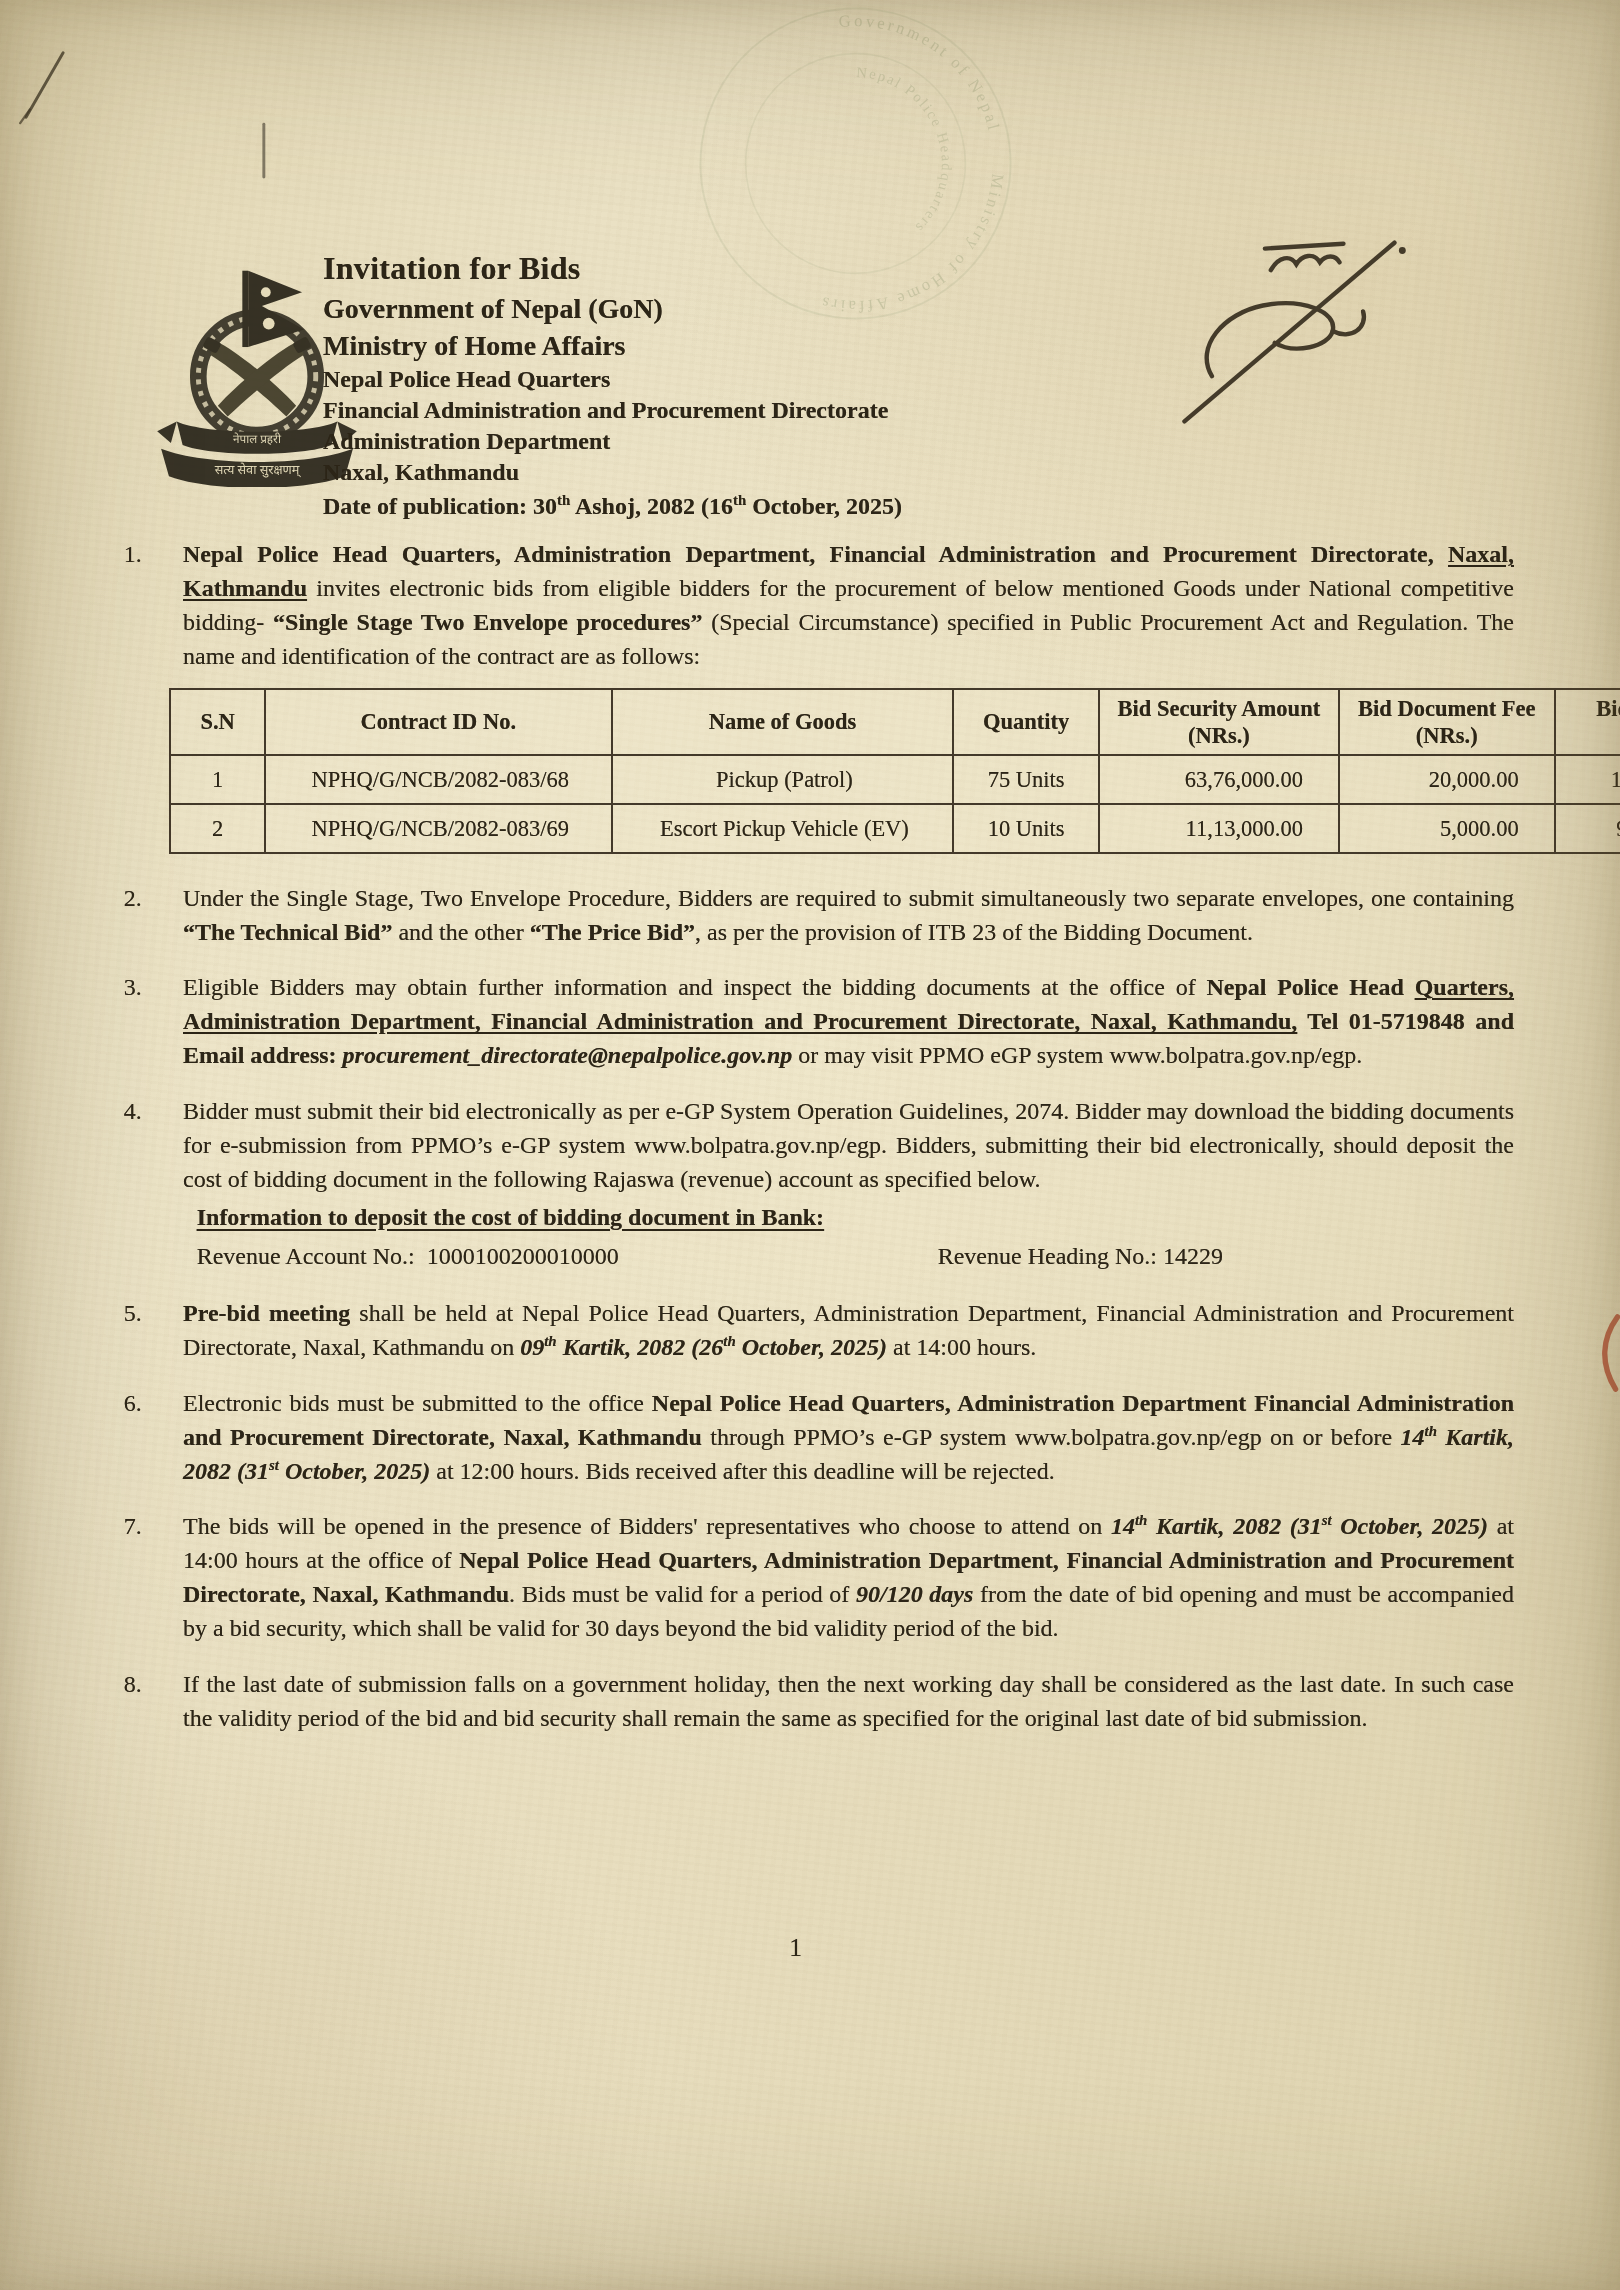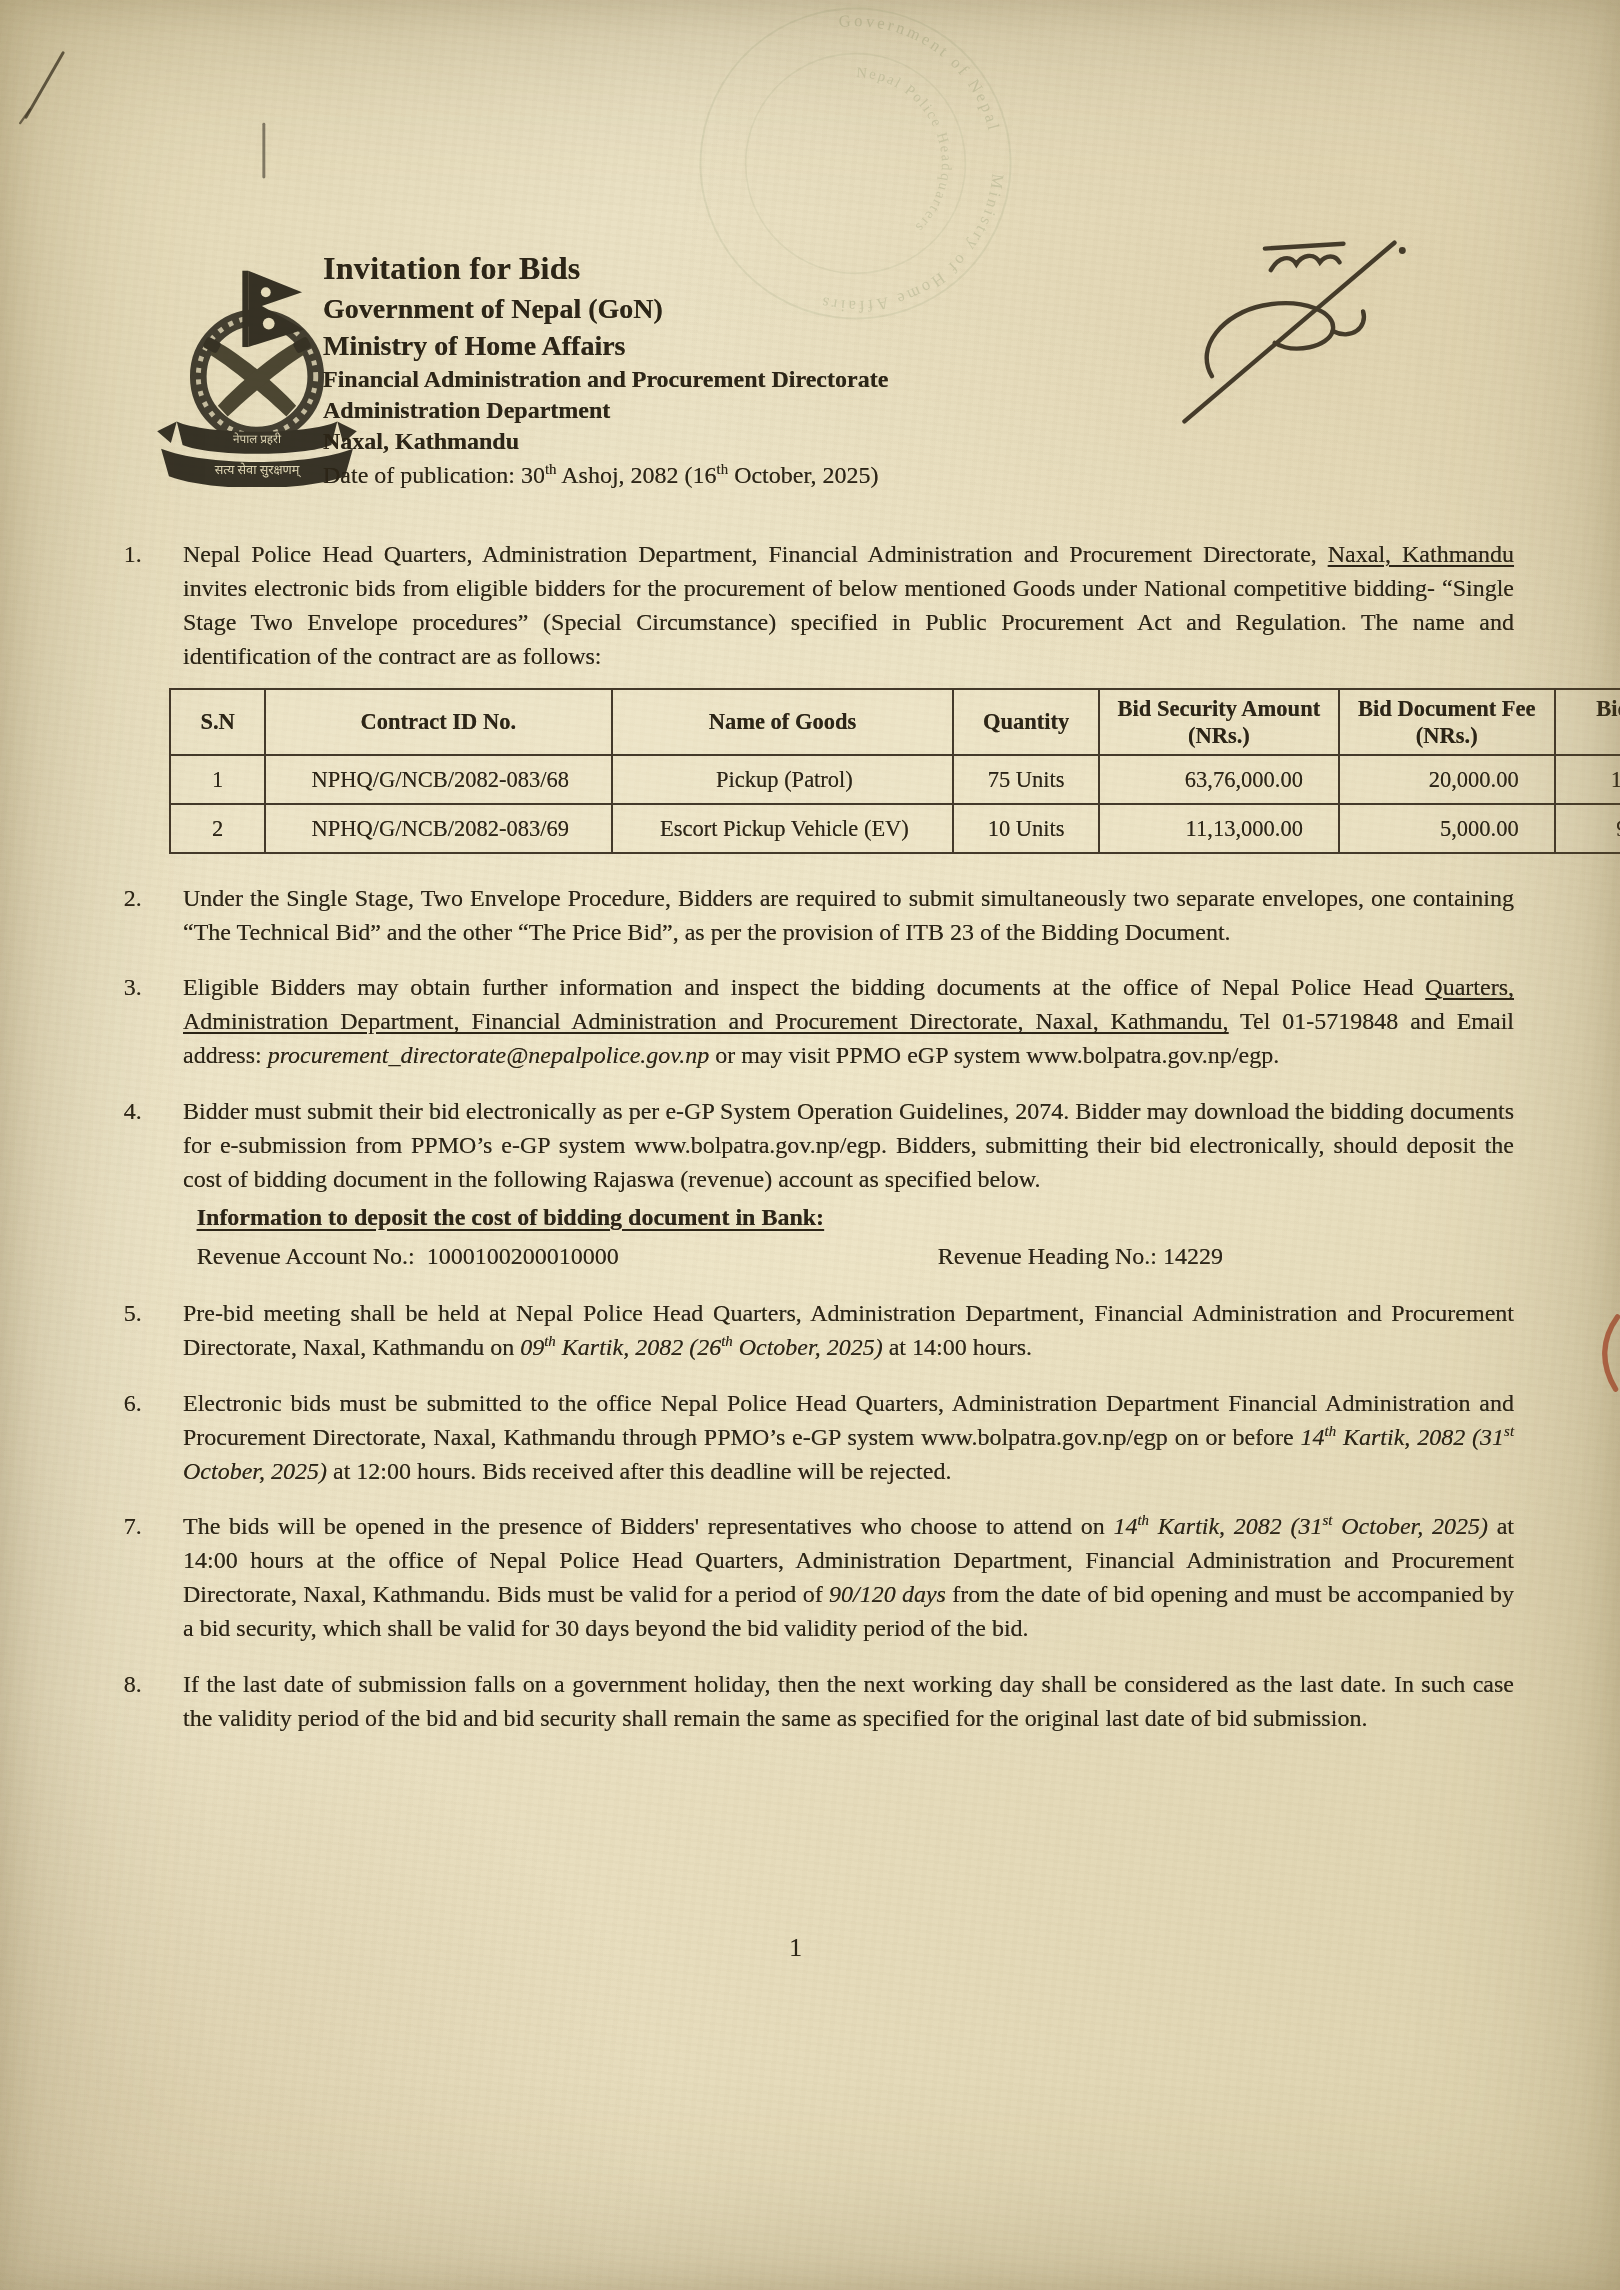--- a/index.html
+++ b/index.html
@@ -35,21 +35,21 @@
 
   
   .sig{position:absolute;left:1155px;top:227px;z-index:3;}
 
   
   .content{position:absolute;left:110px;top:537px;width:1404px;z-index:3;}
   .item{display:flex;align-items:flex-start;margin-bottom:6.9px;}
   .num{width:73px;flex:0 0 73px;font-size:24px;line-height:34px;padding-left:13.7px;box-sizing:border-box;}
   .ibody{flex:1;min-width:0;}
   .para{margin:0 0 14.7px 0;font-size:24px;line-height:34px;text-align:justify;}
-  .b{font-weight:normal;}
+  .b{font-weight:bold;}
   .i{font-style:italic;}
   .u{text-decoration:underline;text-underline-offset:2.9px;text-decoration-thickness:2px;}
 
   
   table.contracts{border-collapse:collapse;table-layout:fixed;width:1584px;margin:9.8px 0 19.6px -13.7px;
     background:rgba(240,233,205,.25);}
   table.contracts th,table.contracts td{border:2.4px solid #43392a;box-sizing:border-box;
     font-size:22.5px;padding:4.9px 9.8px;overflow:hidden;}
   table.contracts th{font-weight:bold;height:65px;vertical-align:middle;line-height:27.4px;}
   table.contracts td{height:49px;vertical-align:middle;}
@@ -116,20 +116,21 @@
       <text x="112" y="190" text-anchor="middle" font-size="12" fill="#ddd4b2">नेपाल प्रहरी</text>
       <text x="112" y="222" text-anchor="middle" font-size="13" fill="#ddd4b2">सत्य सेवा सुरक्षणम्</text>
     </g>
   </g>
 </svg>
 
 <div class="hdr ink">
   <div class="h-title">Invitation for Bids</div>
   <div class="h-big">Government of Nepal (GoN)</div>
   <div class="h-big">Ministry of Home Affairs</div>
+  <div class="h-med">Nepal Police Head Quarters</div>
   <div class="h-med">Financial Administration and Procurement Directorate</div>
   <div class="h-med">Administration Department</div>
   <div class="h-med">Naxal, Kathmandu</div>
   <div class="h-pub"><span class="b">Date of publication: 30</span><span class="b sup">th</span><span class="b"> Ashoj, 2082 (16</span><span class="b sup">th</span><span class="b"> October, 2025)</span></div>
 </div>
 
 <svg class="sig" width="265" height="211" viewBox="0 0 270 215">
   <g fill="none" stroke="#342b1c" stroke-width="4.5" stroke-linecap="round" opacity=".9">
     <path d="M118,44 C126,30 138,28 144,38 C150,28 162,26 168,36 C174,28 184,28 188,36"></path>
     <path d="M112,22 L192,17"></path>

